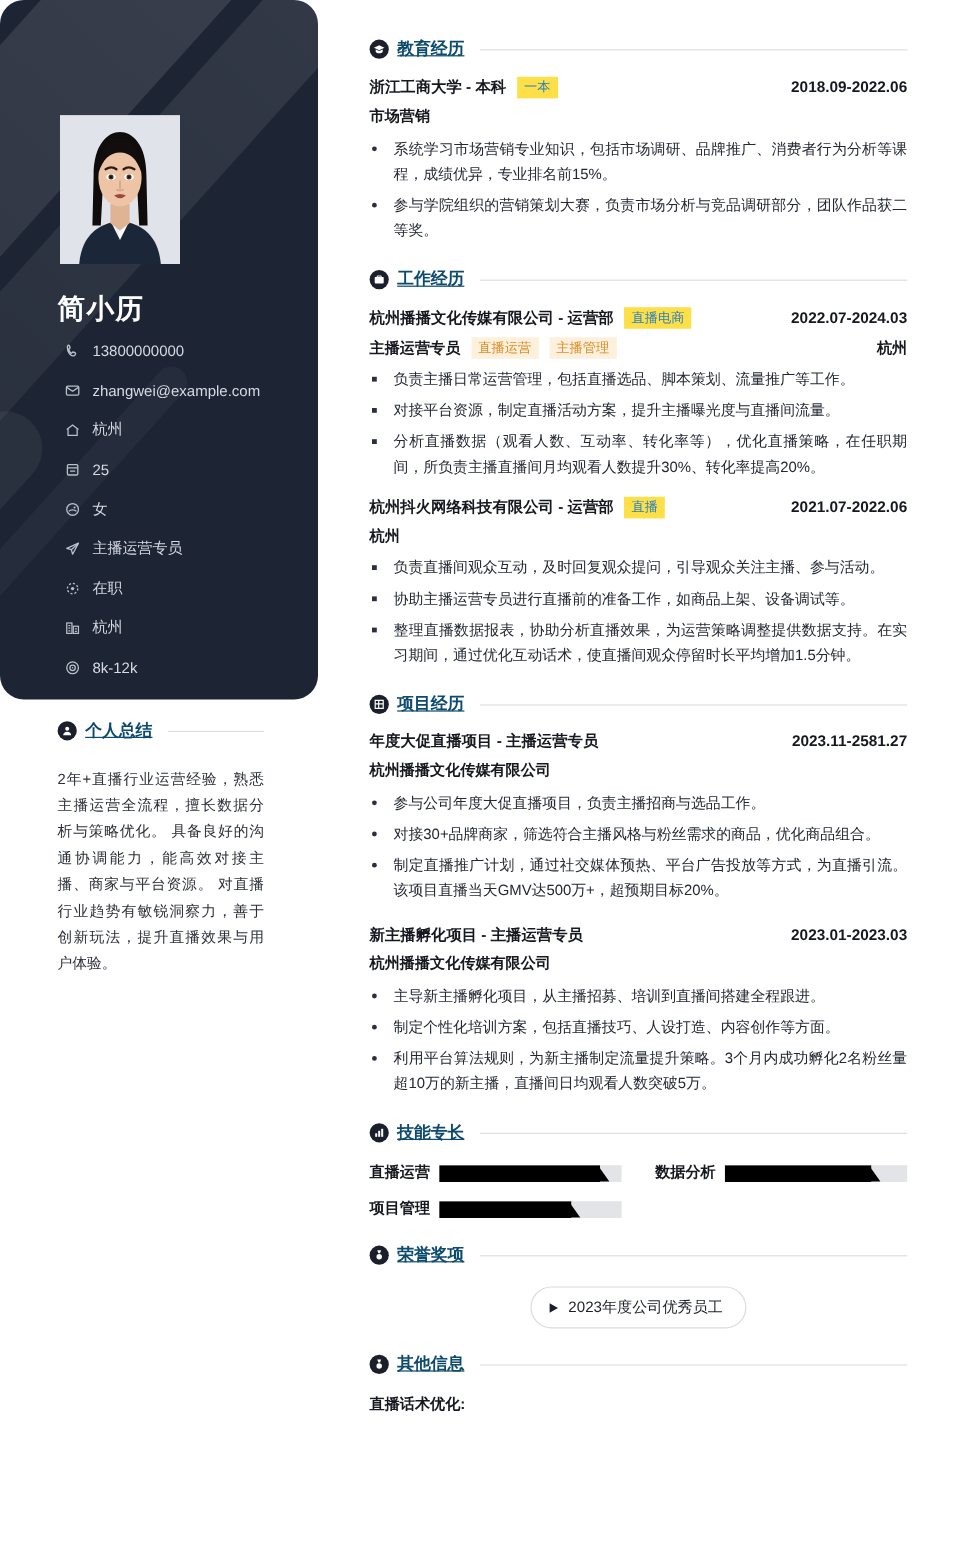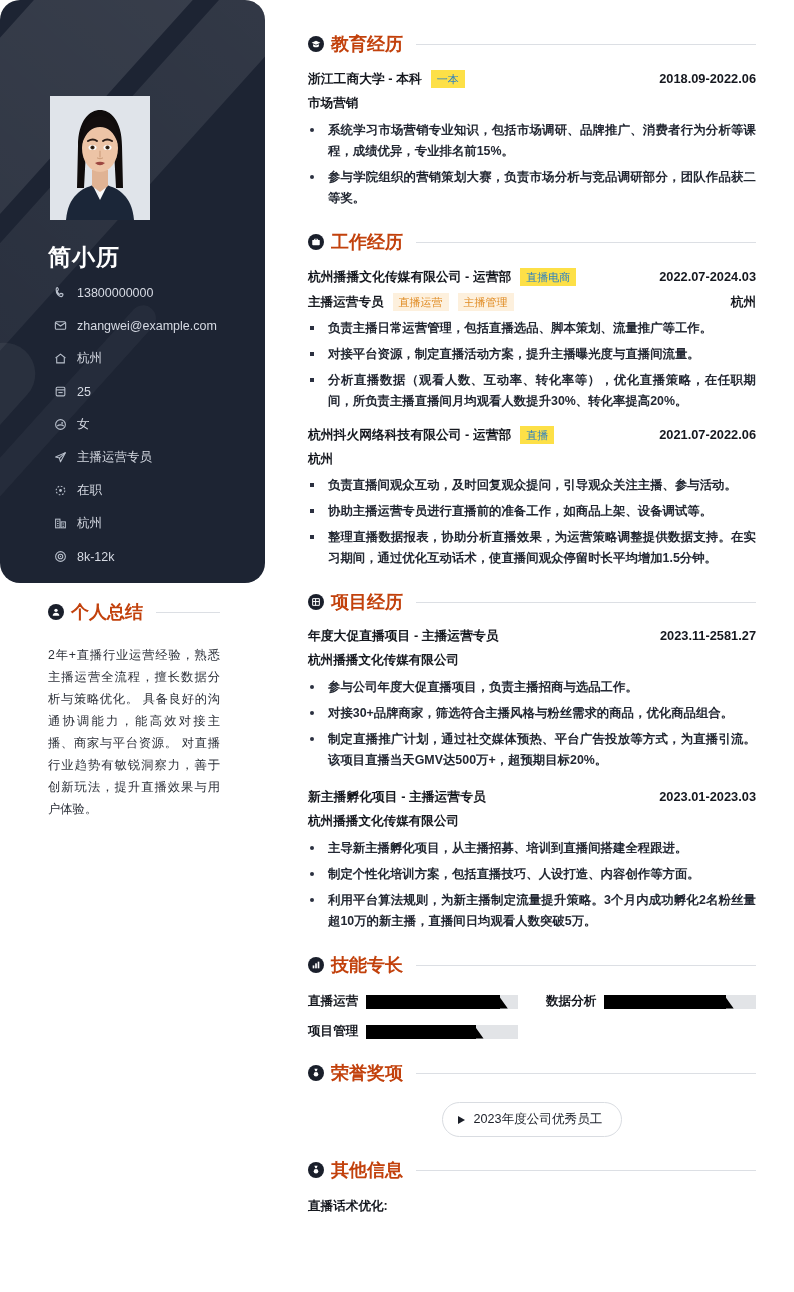--- a/index.html
+++ b/index.html
@@ -95,21 +95,21 @@
 
   
   .sec-head { display: flex; align-items: center; gap: 7px; }
   .sec-ico {
     width: 16px; height: 16px; border-radius: 50%;
     background: #1a1f2b; color: #fff;
     display: flex; align-items: center; justify-content: center;
     flex: 0 0 16px;
   }
   .sec-ico svg { width: 10px; height: 10px; display: block; }
-  .sec-title { font-size: 18px; font-weight: bold; color: #c2410c; white-space: nowrap; }
+  .sec-title { font-size: 14px; font-weight: bold; color: #0c4a6e; white-space: nowrap; text-decoration: underline; }
   .sec-rule { flex: 1; height: 1px; background: #dcdfe4; margin-left: 6px; }
   .summary-block .sec-rule { margin-left: 6px; }
 
   
   .main {
     position: absolute; left: 308px; top: 32px;
     width: 448px;
   }
   .section { margin-bottom: 21px; }
   .section-body { margin-top: 14px; }
@@ -136,21 +136,21 @@
 
   .tag {
     display: inline-block;
     font-size: 11px; line-height: 16px;
     padding: 1px 6px;
     white-space: nowrap;
   }
   .tag-blue { background: #fde047; color: #2a7fc4; text-align: right; }
   .tag-orange { background: #fdf0dd; color: #e08b23; }
 
-  ul.bullets { list-style: none; margin: 0; padding: 0; font-weight: bold; }
+  ul.bullets { list-style: none; margin: 0; padding: 0; }
   ul.bullets li {
     position: relative;
     padding-left: 20px;
     font-size: 12.4px; line-height: 21px;
     color: #232833;
     margin-bottom: 5px;
     text-align: justify;
   }
   ul.bullets li:last-child { margin-bottom: 0; }
   ul.bullets.dot li::before {

